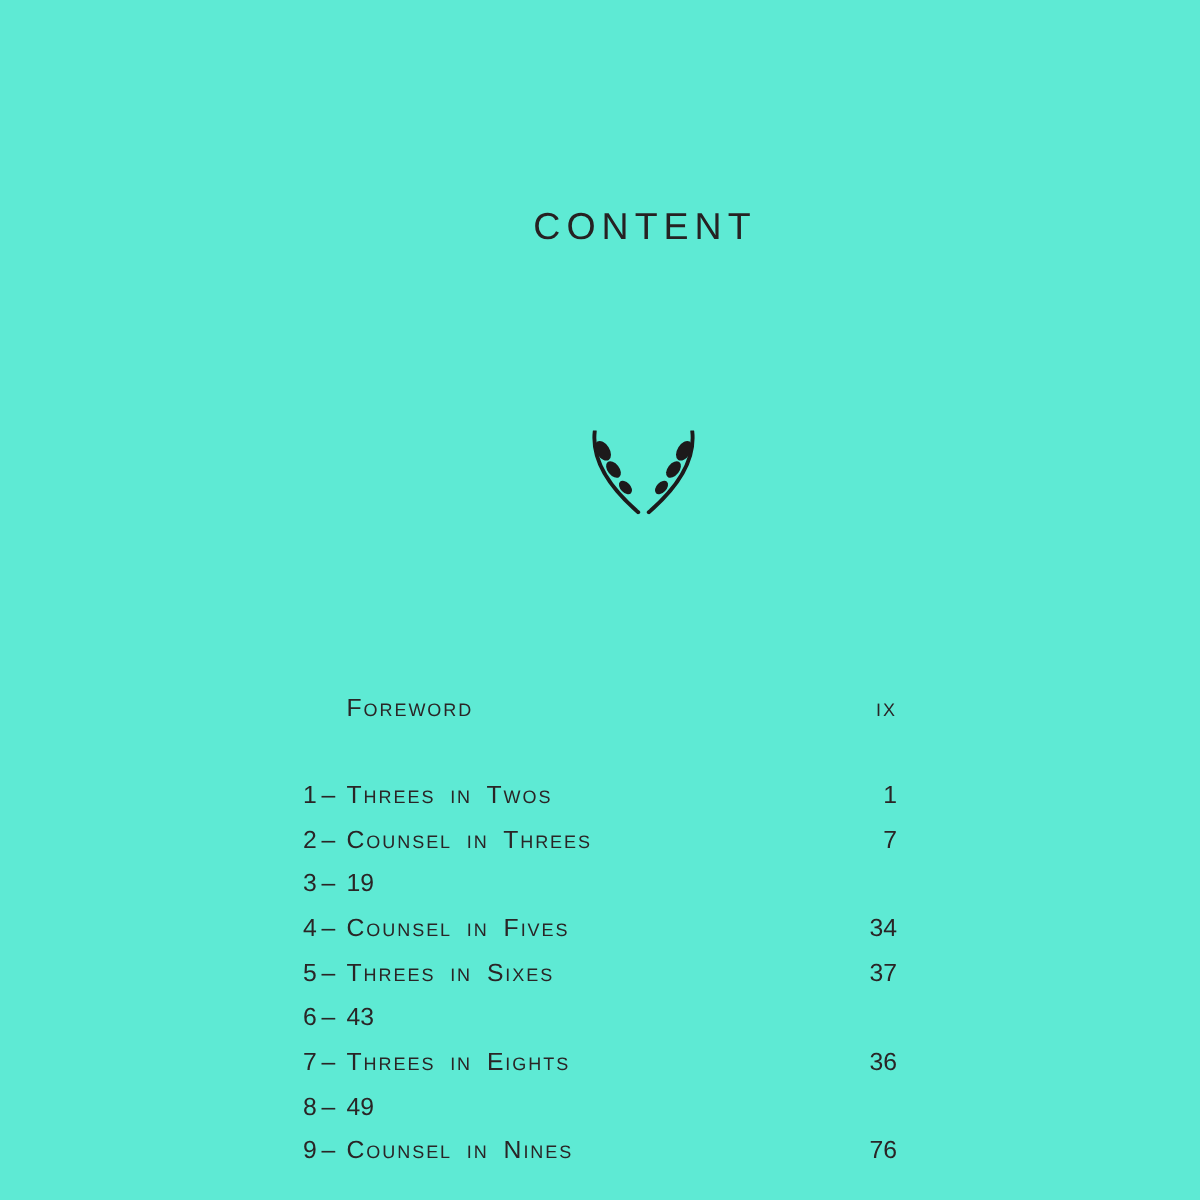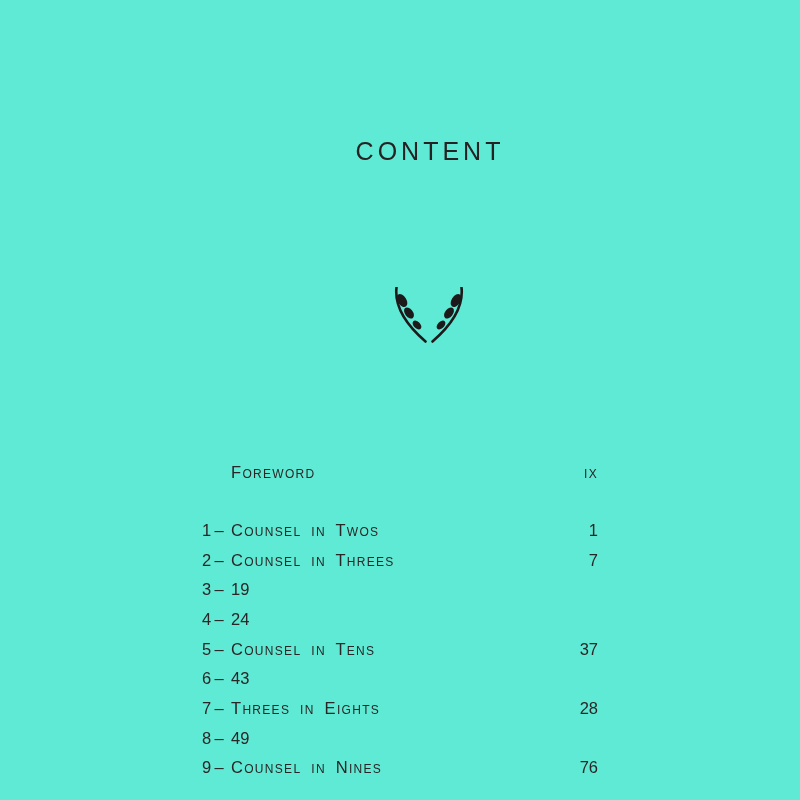--- a/index.html
+++ b/index.html
@@ -102,61 +102,62 @@
   <div class="toc">
 
     <div class="toc-row foreword-row">
       <span class="entry-title sc">Foreword</span>
       <span class="entry-page sc">ix</span>
     </div>
 
     <div class="toc-row">
       <span class="entry-num">1</span>
       <span class="entry-dash">–</span>
-      <span class="entry-title sc">Counsel in Twos</span>
+      <span class="entry-title sc">Threes in Twos</span>
       <span class="entry-page">1</span>
     </div>
 
     <div class="toc-row">
       <span class="entry-num">2</span>
       <span class="entry-dash">–</span>
       <span class="entry-title sc">Counsel in Threes</span>
       <span class="entry-page">7</span>
     </div>
 
     <div class="toc-row">
       <span class="entry-num">3</span>
       <span class="entry-dash">–</span>
       <span class="entry-page">19</span>
     </div>
 
     <div class="toc-row">
       <span class="entry-num">4</span>
       <span class="entry-dash">–</span>
-      <span class="entry-page">24</span>
+      <span class="entry-title sc">Counsel in Fives</span>
+      <span class="entry-page">34</span>
     </div>
 
     <div class="toc-row">
       <span class="entry-num">5</span>
       <span class="entry-dash">–</span>
-      <span class="entry-title sc">Counsel in Tens</span>
+      <span class="entry-title sc">Threes in Sixes</span>
       <span class="entry-page">37</span>
     </div>
 
     <div class="toc-row">
       <span class="entry-num">6</span>
       <span class="entry-dash">–</span>
       <span class="entry-page">43</span>
     </div>
 
     <div class="toc-row">
       <span class="entry-num">7</span>
       <span class="entry-dash">–</span>
       <span class="entry-title sc">Threes in Eights</span>
-      <span class="entry-page">28</span>
+      <span class="entry-page">36</span>
     </div>
 
     <div class="toc-row">
       <span class="entry-num">8</span>
       <span class="entry-dash">–</span>
       <span class="entry-page">49</span>
     </div>
 
     <div class="toc-row">
       <span class="entry-num">9</span>

